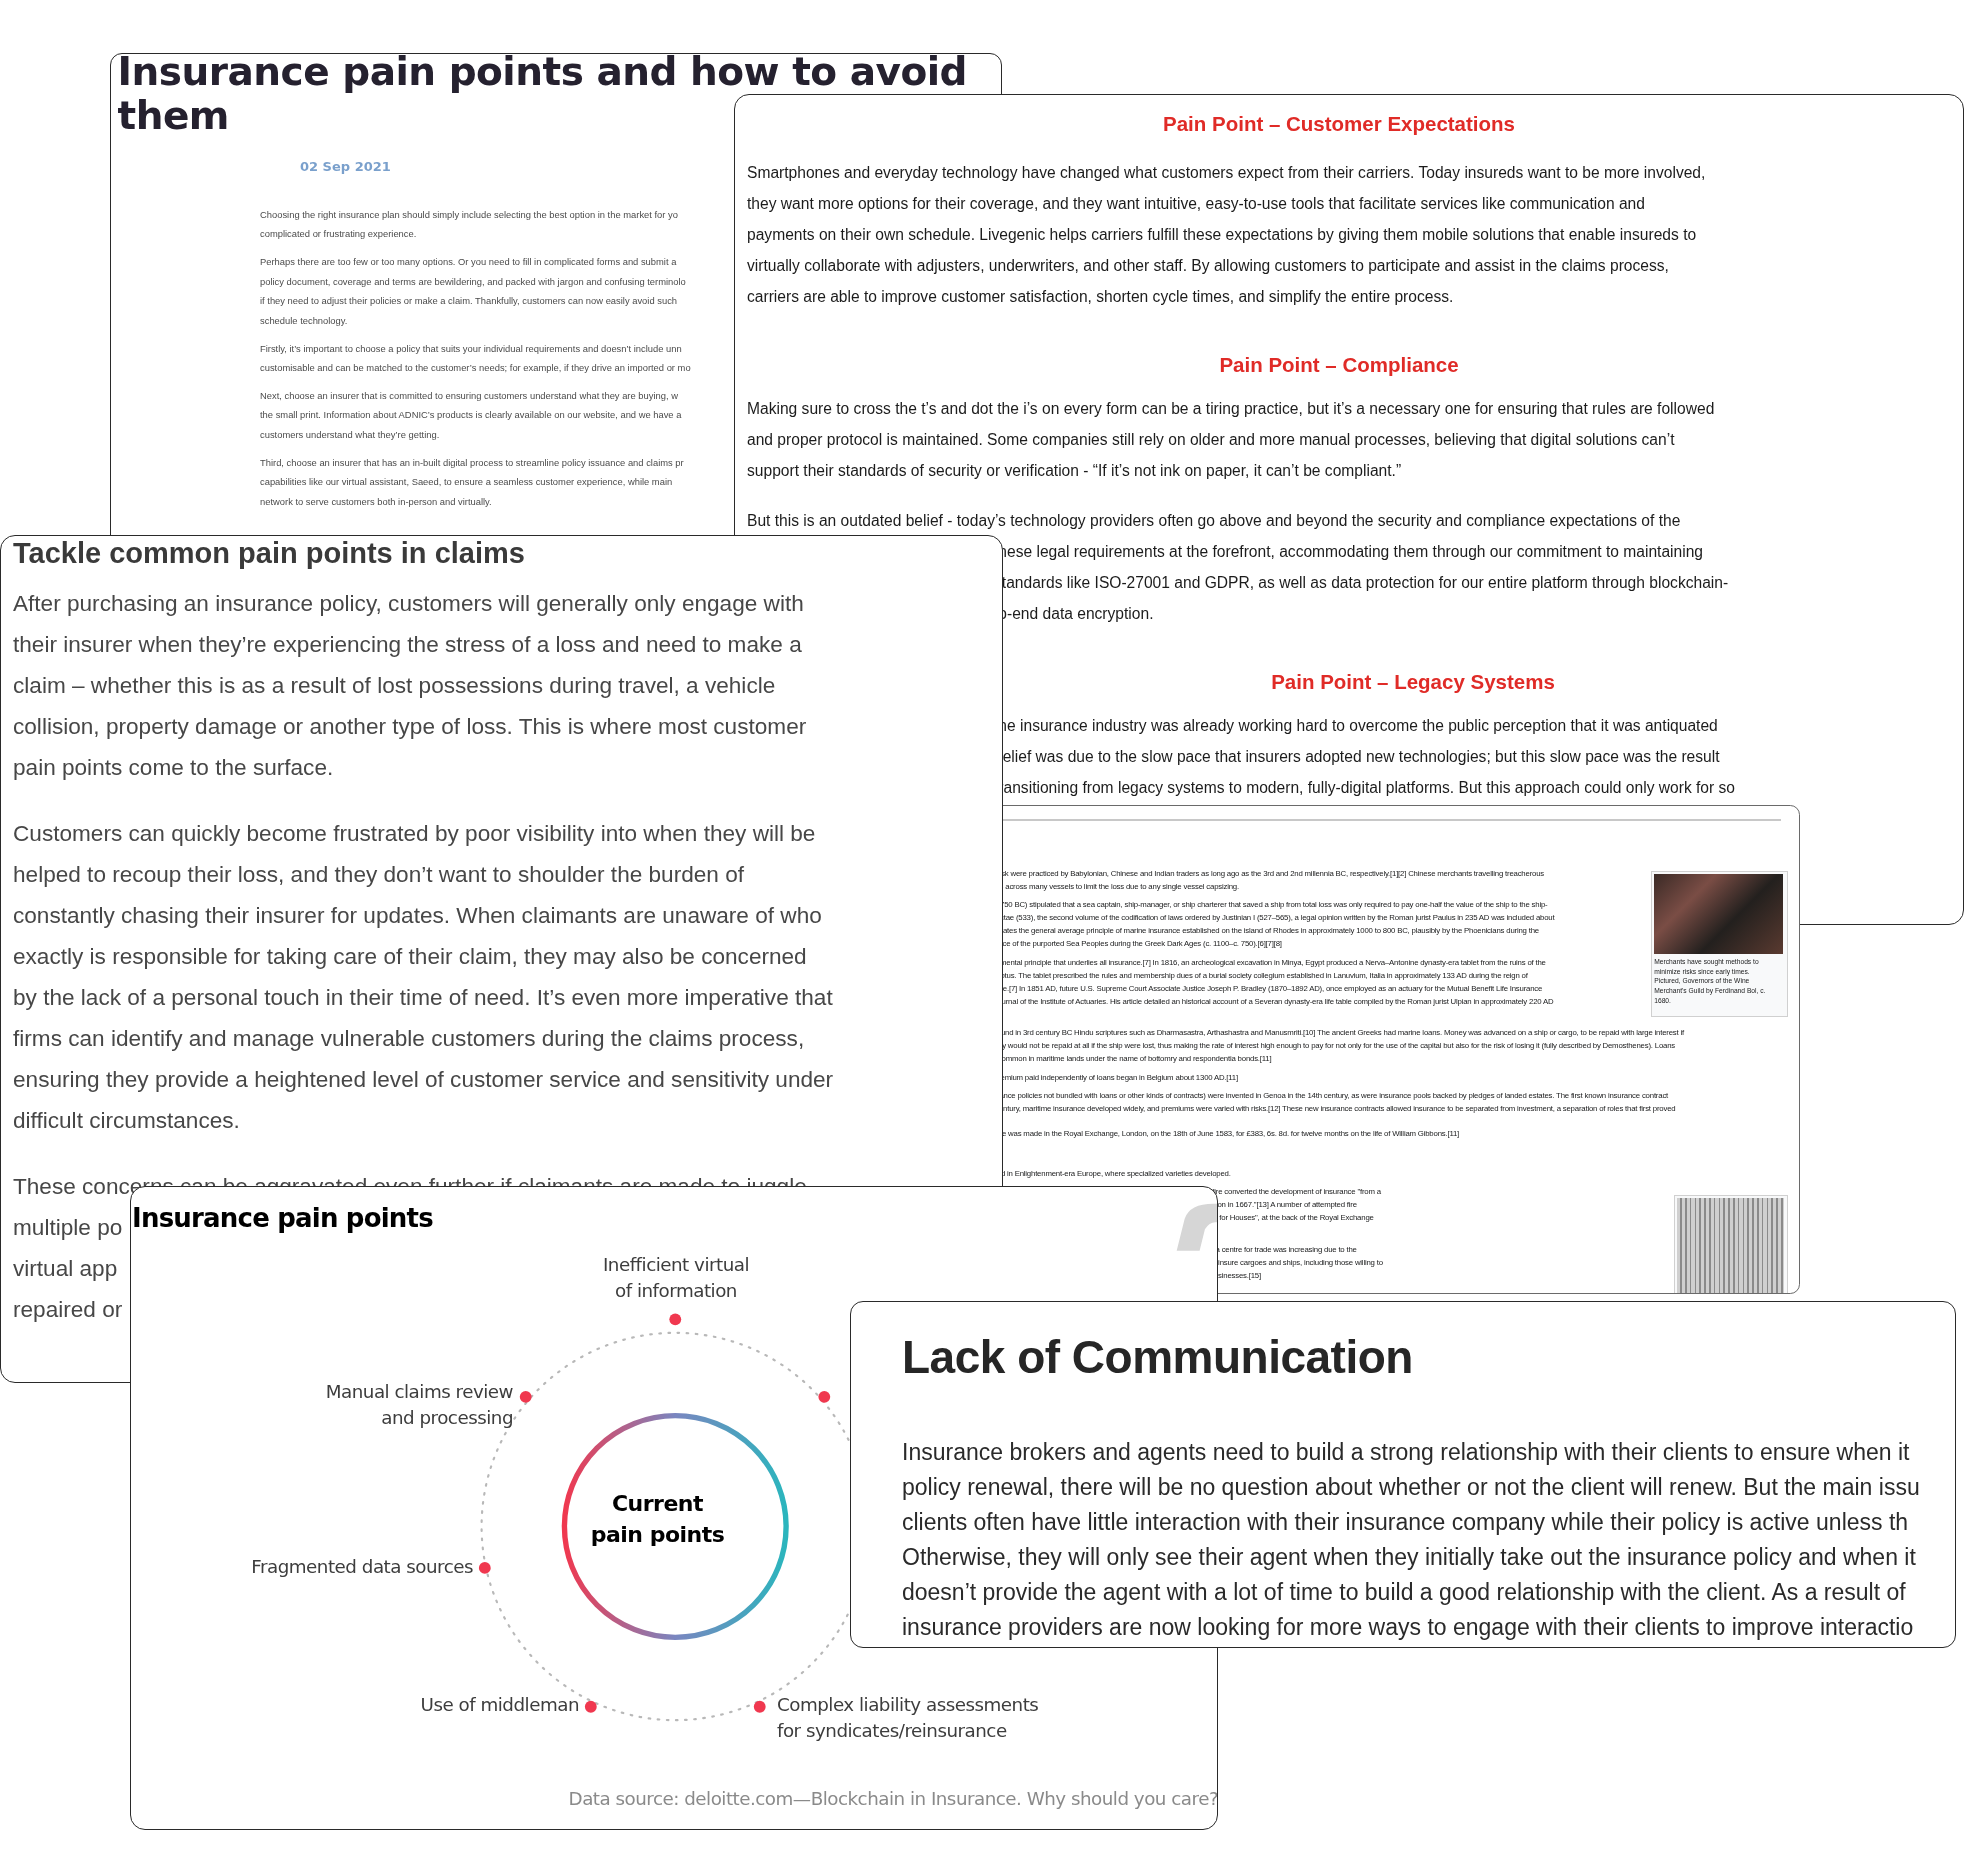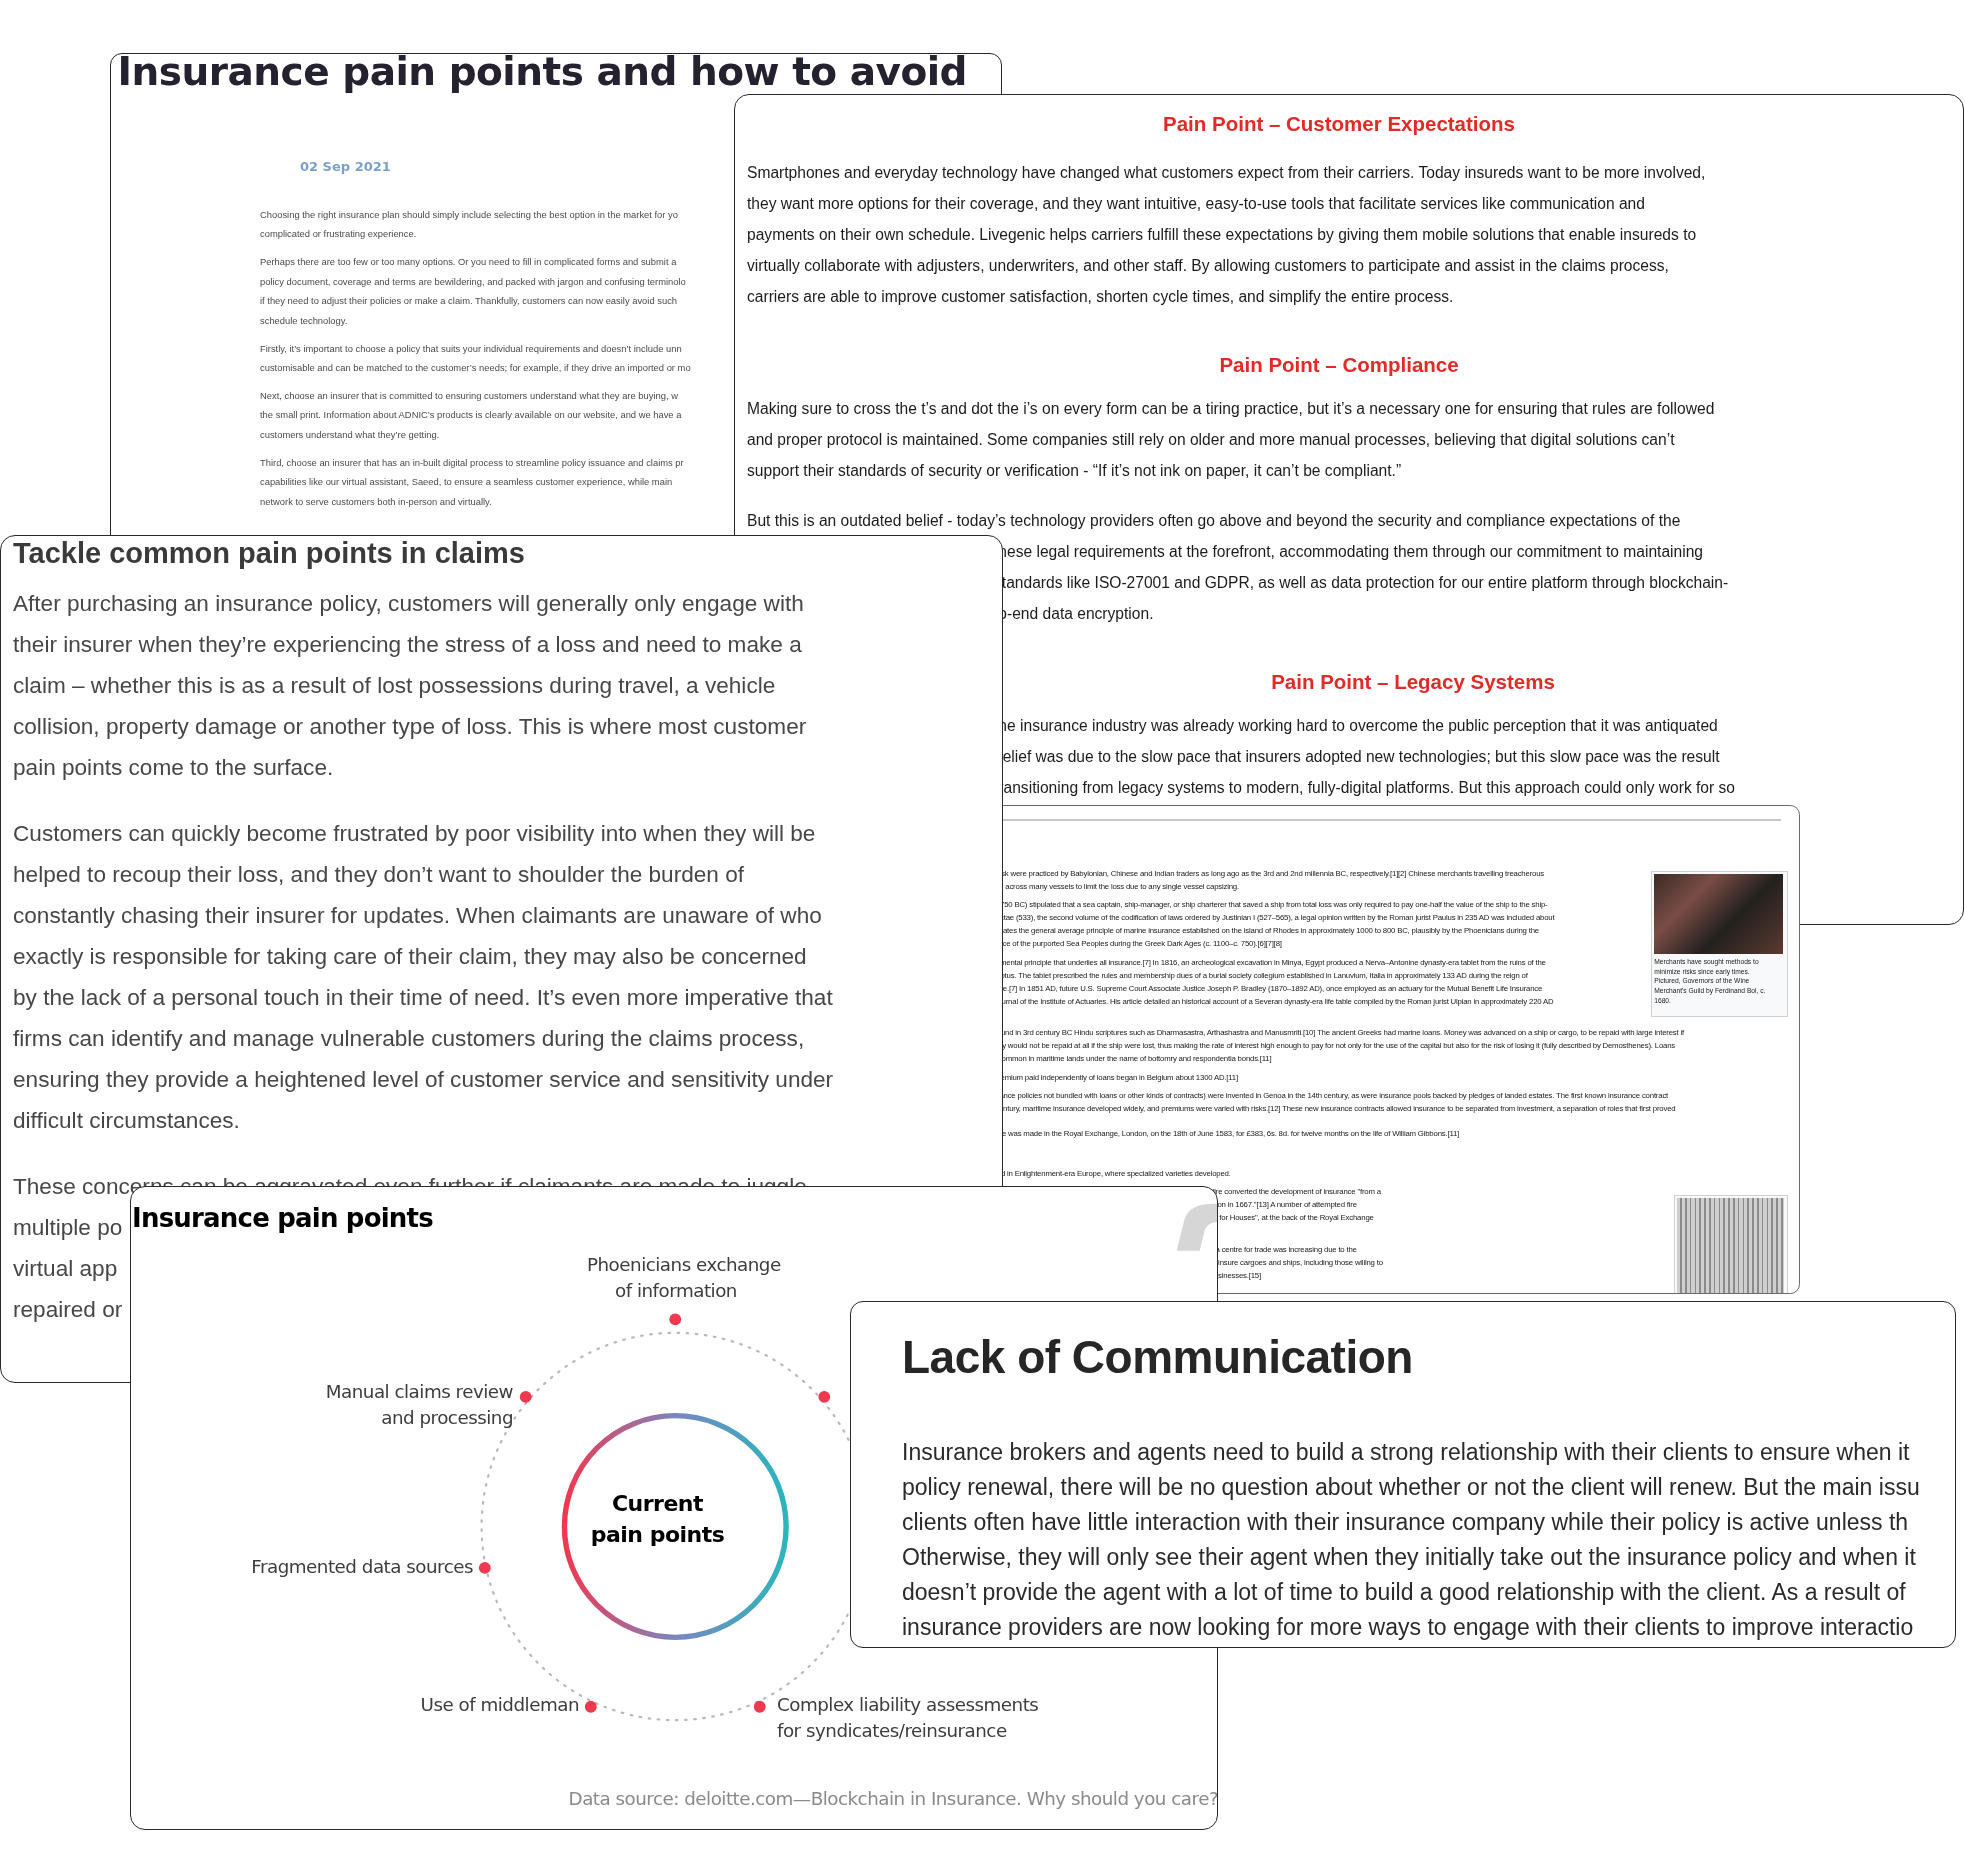--- a/index.html
+++ b/index.html
@@ -51,20 +51,21 @@
   #pF .title { position:absolute; left:51px; top:28px; font-size:46px; font-weight:bold; color:#262626; letter-spacing:-0.5px; }
   #pF .body { position:absolute; left:51px; top:133px; width:1076px; font-size:23px; line-height:35px; color:#2a2a2a; }
   #pF .body p { margin:0; white-space:nowrap; }
 </style>
 </head>
 <body>
 
 <div class="panel" id="pA">
   <div class="title">
     <div>Insurance pain points and how to avoid</div>
+    <div>them</div>
   </div>
   <div class="date">02 Sep 2021</div>
   <div class="body">
     <p><span>Choosing the right insurance plan should simply include selecting the best option in the market for yo</span><br><span>complicated or frustrating experience.</span></p>
     <p><span>Perhaps there are too few or too many options. Or you need to fill in complicated forms and submit a</span><br><span>policy document, coverage and terms are bewildering, and packed with jargon and confusing terminolo</span><br><span>if they need to adjust their policies or make a claim. Thankfully, customers can now easily avoid such</span><br><span>schedule technology.</span></p>
     <p><span>Firstly, it’s important to choose a policy that suits your individual requirements and doesn’t include unn</span><br><span>customisable and can be matched to the customer’s needs; for example, if they drive an imported or mo</span></p>
     <p><span>Next, choose an insurer that is committed to ensuring customers understand what they are buying, w</span><br><span>the small print. Information about ADNIC’s products is clearly available on our website, and we have a</span><br><span>customers understand what they’re getting.</span></p>
     <p><span>Third, choose an insurer that has an in-built digital process to streamline policy issuance and claims pr</span><br><span>capabilities like our virtual assistant, Saeed, to ensure a seamless customer experience, while main</span><br><span>network to serve customers both in-person and virtually.</span></p>
   </div>
 </div>
@@ -155,21 +156,21 @@
     <circle cx="1011" cy="631" r="360" fill="none" stroke="#b8b8b8" stroke-width="4" stroke-dasharray="3 14" stroke-linecap="round"></circle>
     <circle cx="1011" cy="631" r="206" fill="none" stroke="url(#ringGrad)" stroke-width="10"></circle>
     <circle cx="1011" cy="246" r="11" fill="#f0384f"></circle>
     <circle cx="733" cy="390" r="11" fill="#f0384f"></circle>
     <circle cx="1288" cy="390" r="11" fill="#f0384f"></circle>
     <circle cx="657" cy="708" r="11" fill="#f0384f"></circle>
     <circle cx="854" cy="966" r="11" fill="#f0384f"></circle>
     <circle cx="1168" cy="966" r="11" fill="#f0384f"></circle>
   </svg>
   <div class="lbl" style="left:456px; top:65px; text-align:center; width:178px;">
-    <span>Phoenicians exchange</span><br><span>of information</span>
+    <span>Inefficient virtual</span><br><span>of information</span>
   </div>
   <div class="lbl" style="left:167px; top:192px; text-align:right; width:215px;">
     <span>Manual claims review</span><br><span>and processing</span>
   </div>
   <div class="lbl" style="left:97px; top:367px; text-align:right; width:245px;">
     <span>Fragmented data sources</span>
   </div>
   <div class="lbl" style="left:199px; top:505px; text-align:right; width:249px;">
     <span>Use of middleman</span>
   </div>

